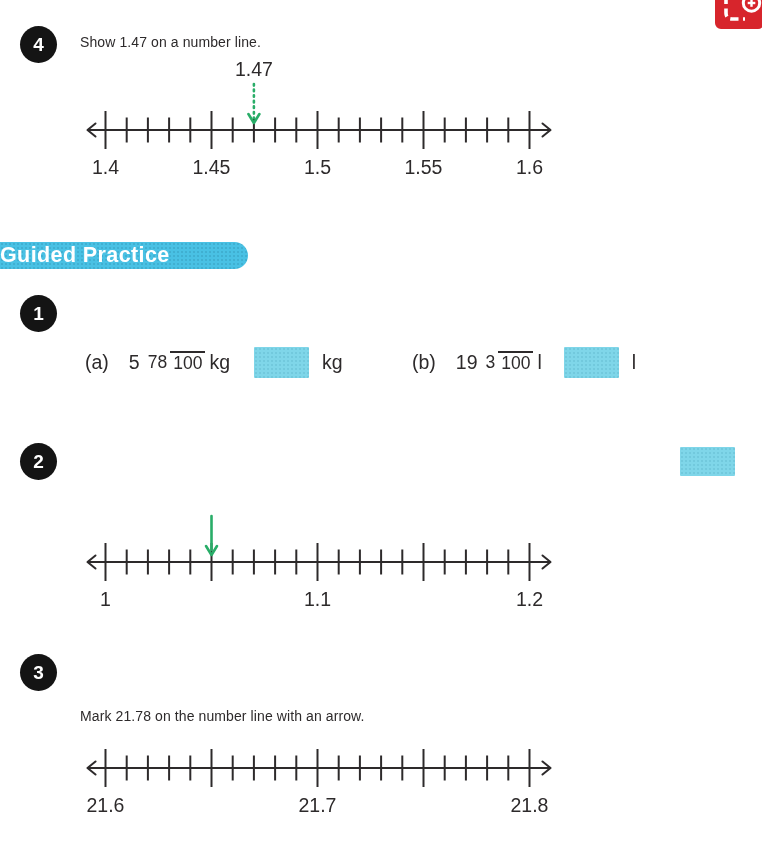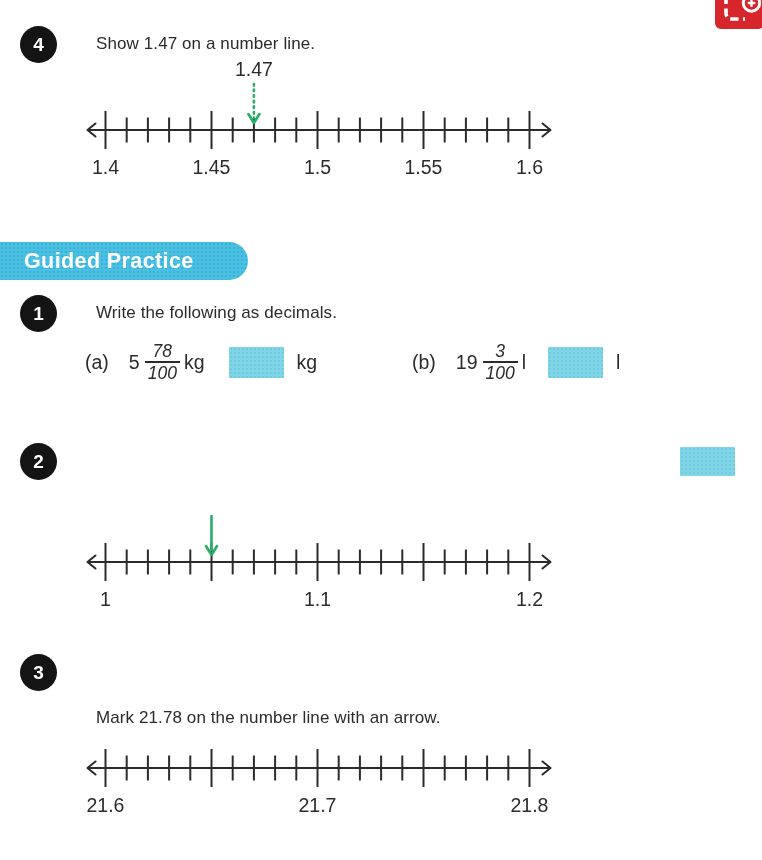--- a/index.html
+++ b/index.html
@@ -28,55 +28,55 @@
     background:var(--badge,#141414);
     color:#fff;font-size:19px;font-weight:bold;
     display:flex;align-items:center;justify-content:center;
   }
   .badge.q4{top:26px;}
   .badge.q1{top:295px;}
   .badge.q2{top:443px;}
   .badge.q3{top:654px;}
 
   .qtext{
-    position:absolute;left:96px;
-    font-size:17px;letter-spacing:.1px;
+    position:absolute;left:80px;
+    font-size:14px;letter-spacing:.1px;
     white-space:nowrap;
   }
   .qtext.q4{top:34px;}
   .qtext.q1{top:303px;}
   .qtext.q2{top:451px;}
   .qtext.q3{top:662px;margin-top:46px;}
 
   
   .banner{
     position:absolute;left:0;top:242px;
-    width:248px;height:38px;
+    width:248px;height:27px;
     background:var(--banner-blue,#49c1e4);
     background-image:radial-gradient(circle,rgba(0,60,90,0.13) 1px,transparent 1.4px);
     background-size:4px 4px;
     border-radius:0 19px 19px 0;
     display:flex;align-items:center;
-    padding-left:24px;box-sizing:border-box;text-align:center;
+    box-sizing:border-box;text-align:center;
   }
   .banner span{
     color:#ffffff;font-size:21.5px;font-weight:bold;letter-spacing:.4px;
   }
 
   
   .part-row{
     position:absolute;top:332px;height:60px;
     display:flex;align-items:center;
     font-size:19.5px;white-space:nowrap;
   }
   .part-row.a{left:85px;}
   .part-row.b{left:412px;}
   .part-label{margin-right:20px;}
   .whole{margin-right:5px;}
-  .frac{display:inline-flex;flex-direction:column;align-items:center;line-height:1.08;font-size:17.5px;font-style:italic;}
+  .frac{display:inline-flex;flex-direction:row;align-items:center;line-height:1.08;font-size:17.5px;}
   .frac .den{border-top:2px solid var(--ink,#2d2a2b);padding:1px 3px 0 3px;}
   .frac .num{padding:0 3px;}
   .unit{margin-left:4px;}
   .ansbox{
     width:55px;height:31px;
     background:var(--box-blue,#7fd6e9);
     background-image:radial-gradient(circle,rgba(0,90,120,0.10) 1px,transparent 1.4px);
     background-size:4px 4px;
     margin-left:24px;border-radius:1px;
   }
@@ -143,21 +143,20 @@
       <line x1="253.9" y1="26" x2="253.9" y2="60" stroke="#29ad68" stroke-width="2.6" stroke-linecap="round" stroke-dasharray="1.6 4"></line>
       <polyline points="248.4,56 253.9,65 259.4,56" fill="none" stroke="#29ad68" stroke-width="2.6" stroke-linecap="round" stroke-linejoin="round"></polyline>
       <text x="253.9" y="18" text-anchor="middle" font-size="19.5" fill="#2d2a2b" font-family="&quot;Liberation Sans&quot;,&quot;DejaVu Sans&quot;,sans-serif">1.47</text>
     </svg>
 
   <div class="banner">
     <span>Guided Practice</span>
   </div>
 
   <div class="badge q1">1</div>
-  <div class="qtext q1">Write the following as decimals.</div>
 
   <div class="part-row a">
     <span class="part-label">(a)</span>
     <span class="whole">5</span>
     <span class="frac">
       <span class="num">78</span>
       <span class="den">100</span>
     </span>
     <span class="unit">kg</span>
     <span class="ansbox"></span>

